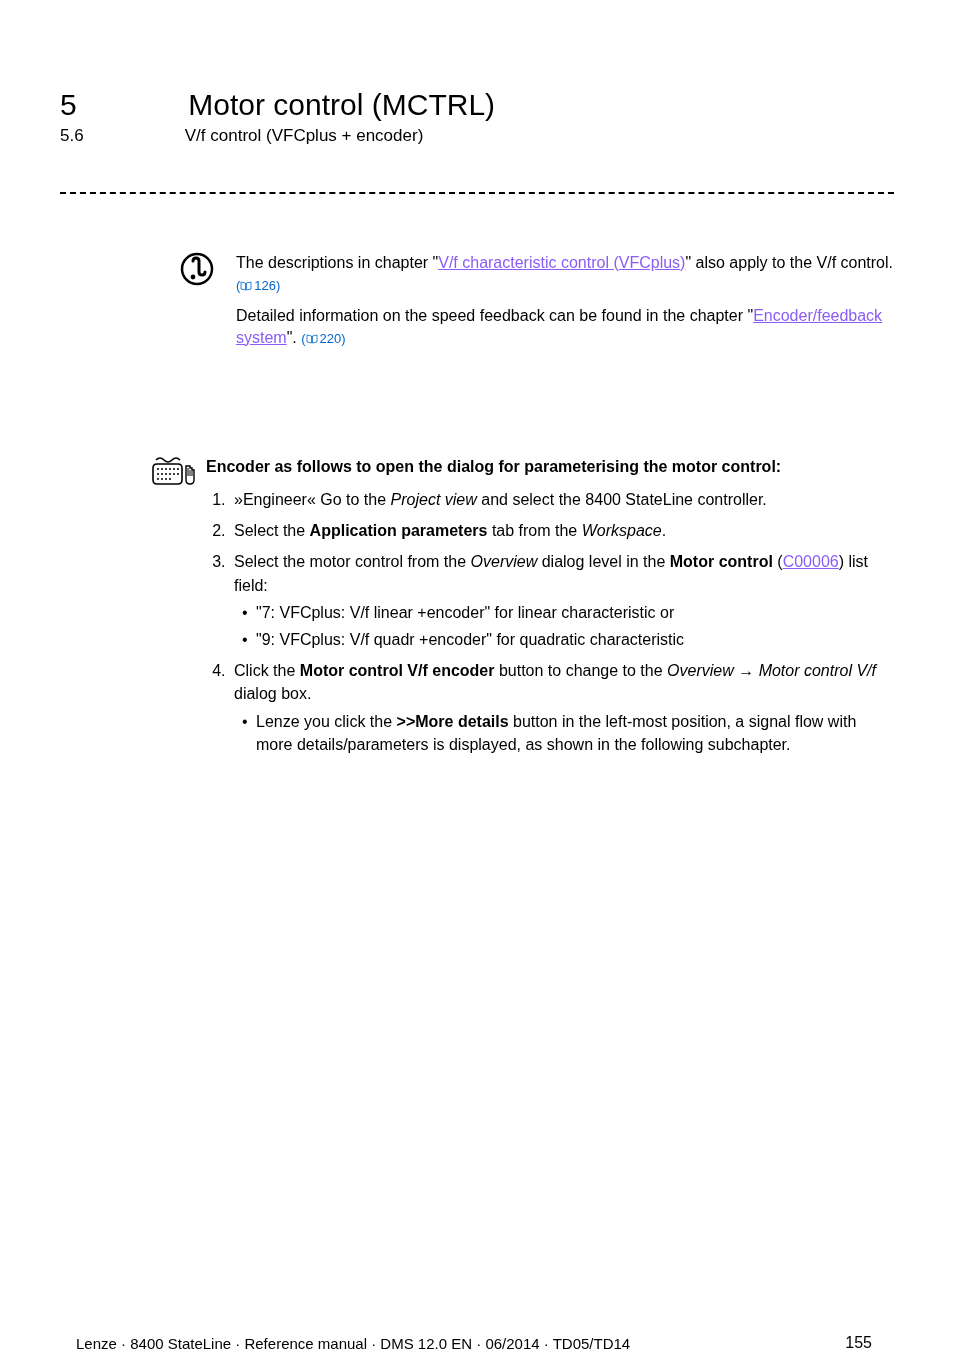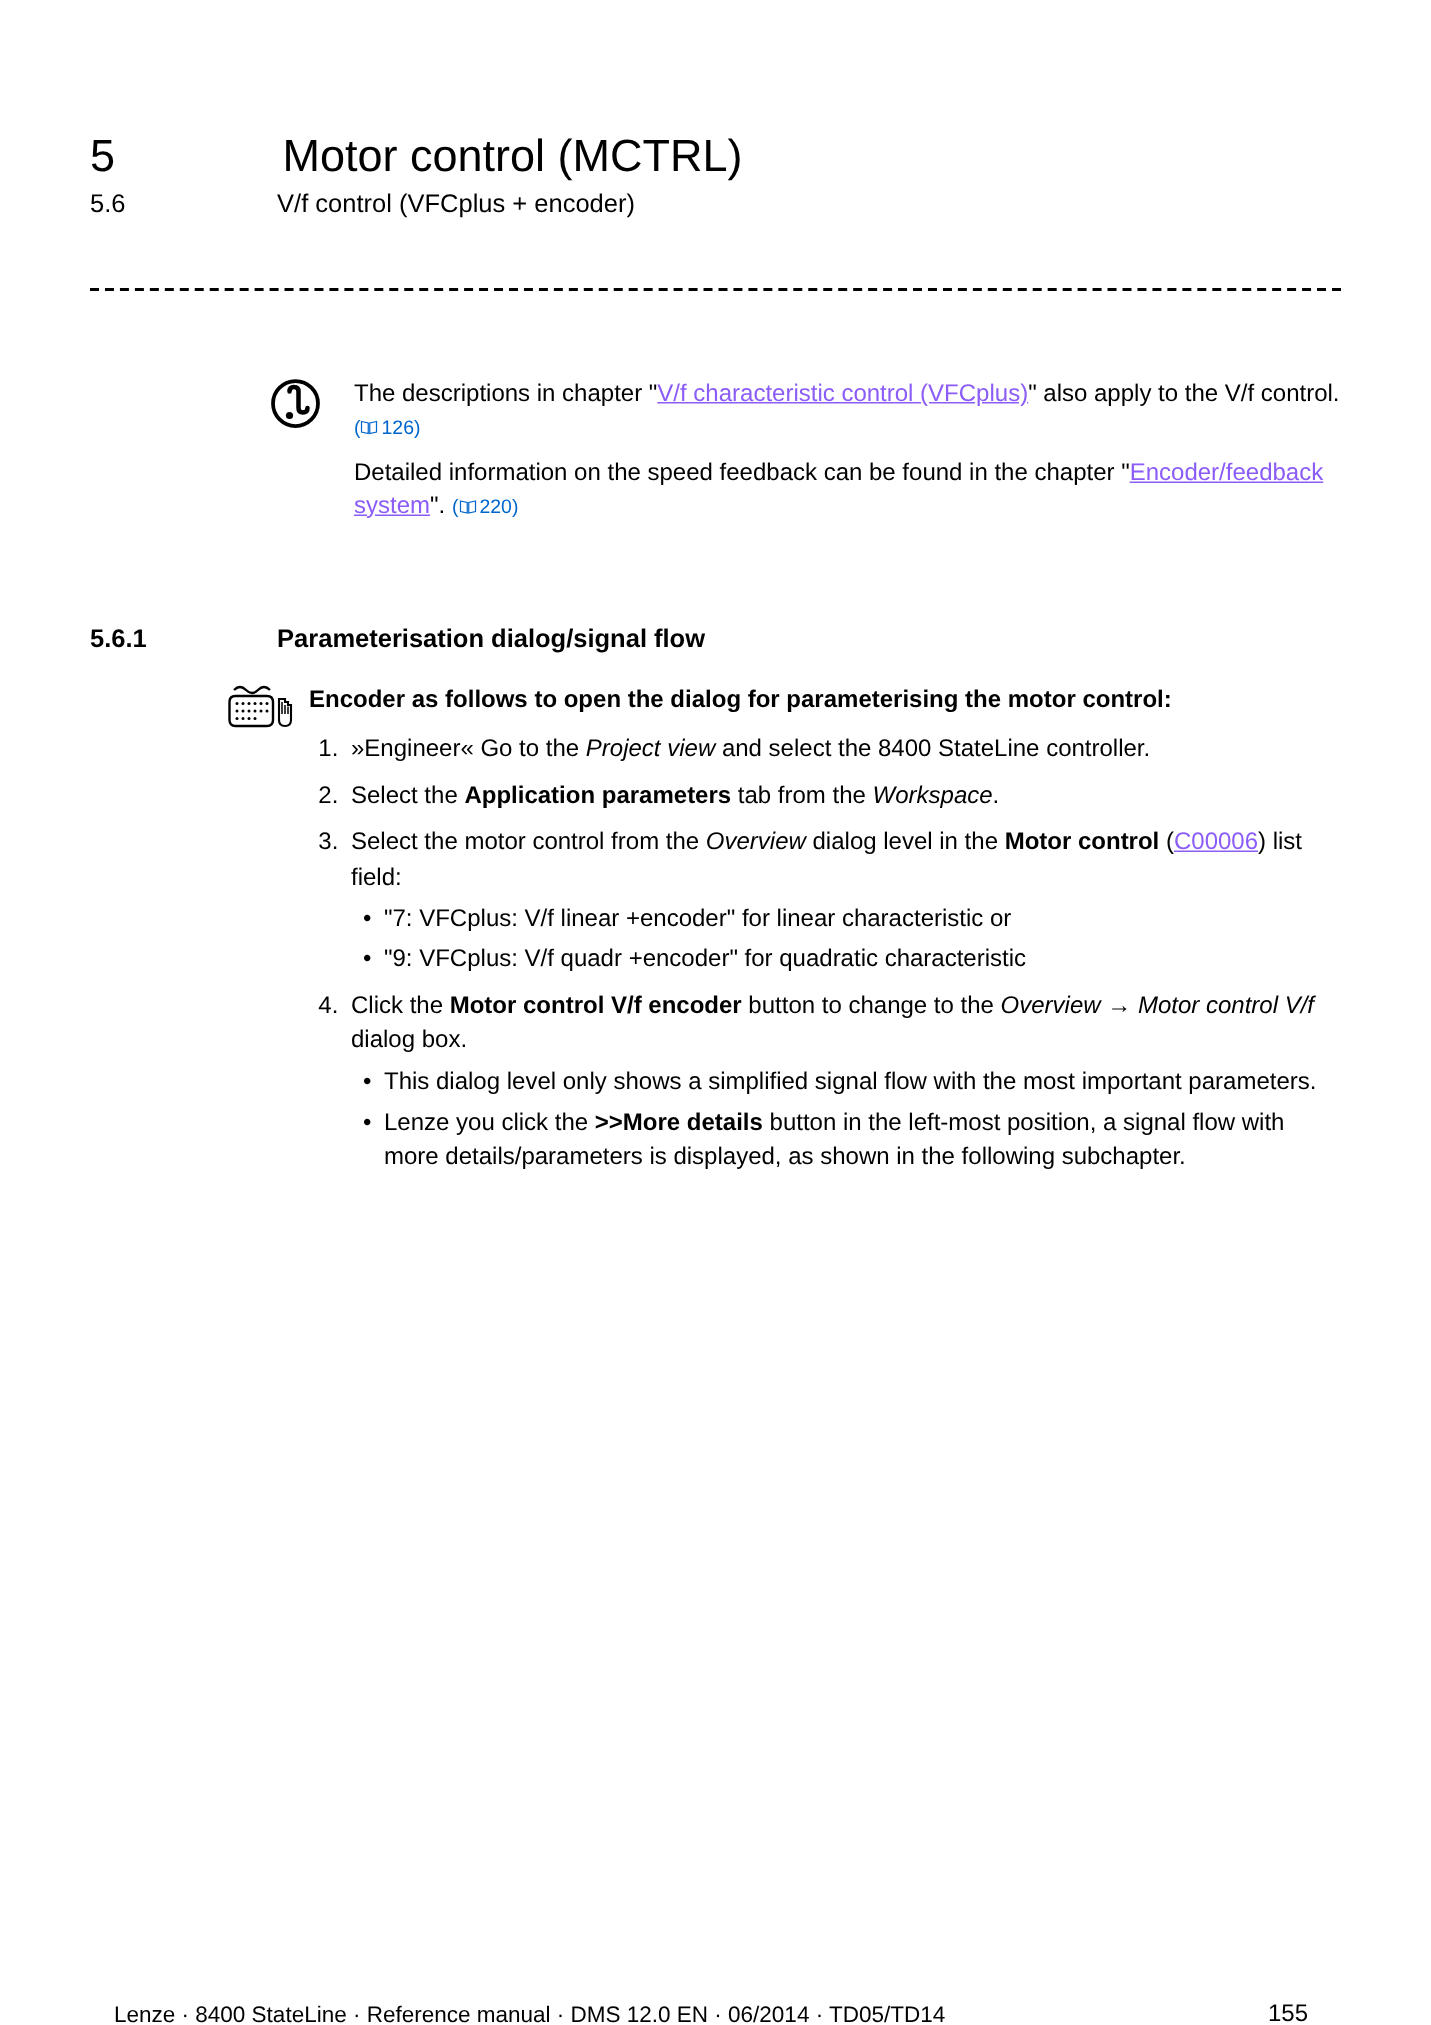--- a/index.html
+++ b/index.html
@@ -196,24 +196,20 @@
               </svg></span><span>126</span>)</span>
       </p>
       <p class="info-para">
         <span>Detailed information on the speed feedback can be found in the chapter "</span><a class="link" href="#">Encoder/feedback system</a><span>". </span><span class="pageref">(<span class="bookicon"><svg viewBox="0 0 12 10">
                 <path d="M1 1 L5.5 2 L5.5 9 L1 8 Z M11 1 L6.5 2 L6.5 9 L11 8 Z" fill="none" stroke="#0066cc" stroke-width="0.8"></path>
               </svg></span><span>220</span>)</span>
       </p>
     </div>
   </div>
 
-  <div class="subsec">
-    <span class="subsec-num">5.6.1</span>
-    <span class="subsec-title">Parameterisation dialog/signal flow</span>
-  </div>
 
   <div class="instr">
     <span class="instr-icon">
       <svg viewBox="0 0 46 34">
 
         <path d="M3 14 Q3 10 7 10 L28 10 Q32 10 32 14 L32 26 Q32 30 28 30 L7 30 Q3 30 3 26 Z" fill="none" stroke="#000" stroke-width="1.6"></path>
         <circle cx="8" cy="15" r="1" fill="#000"></circle>
           <circle cx="12" cy="15" r="1" fill="#000"></circle>
         <circle cx="16" cy="15" r="1" fill="#000"></circle>
           <circle cx="20" cy="15" r="1" fill="#000"></circle>
@@ -241,21 +237,20 @@
     <div class="instr-lead">Encoder as follows to open the dialog for parameterising the motor control:</div>
 
     <ol class="steps" id="steps-list">
         <li><span> »Engineer« Go to the </span><span class="italic">Project view</span><span> and select the 8400 StateLine controller.</span></li>
         <li><span>Select the </span><span class="bold">Application parameters</span><span> tab from the </span><span class="italic">Workspace</span><span>.</span></li>
         <li><span>Select the motor control from the </span><span class="italic">Overview</span><span> dialog level in the </span><span class="bold">Motor control</span><span> (</span><a class="link" href="#">C00006</a><span>) list field:</span><ul class="bullets">
             <li>"7: VFCplus: V/f linear +encoder" for linear characteristic or</li>
             <li>"9: VFCplus: V/f quadr +encoder" for quadratic characteristic</li>
           </ul></li>
         <li><span>Click the </span><span class="bold">Motor control V/f encoder</span><span> button to change to the </span><span class="italic">Overview </span><span class="arrow">→ </span><span class="italic">Motor control V/f</span><span> dialog box.</span><ul class="bullets">
-            <li><span>This dialog level only shows a simplified signal flow with the most important parameters.</span></li>
             <li><span>Lenze you click the </span><span class="bold">&gt;&gt;More details</span><span> button in the left-most position, a signal flow with more details/parameters is displayed, as shown in the following subchapter.</span></li>
           </ul></li>
       </ol>
   </div>
 
   <div class="footer-left">Lenze · 8400 StateLine · Reference manual · DMS 12.0 EN · 06/2014 · TD05/TD14</div>
   <div class="footer-right">155</div>
 
 </div>
 

